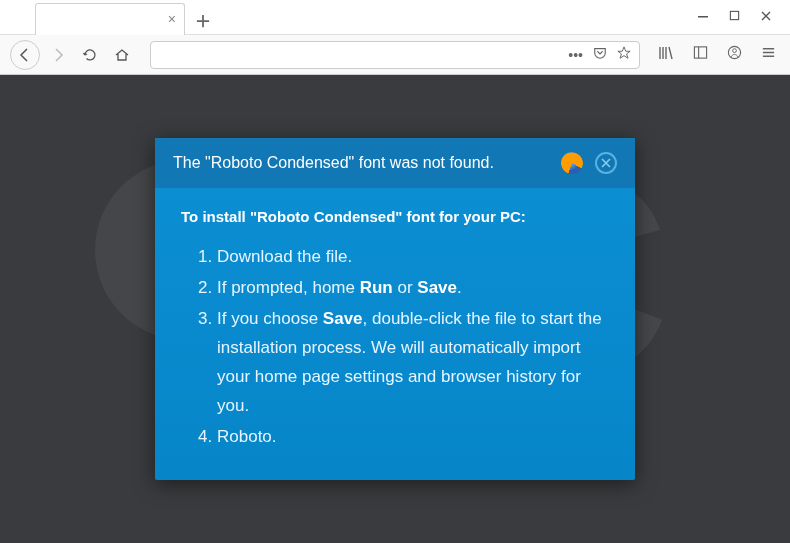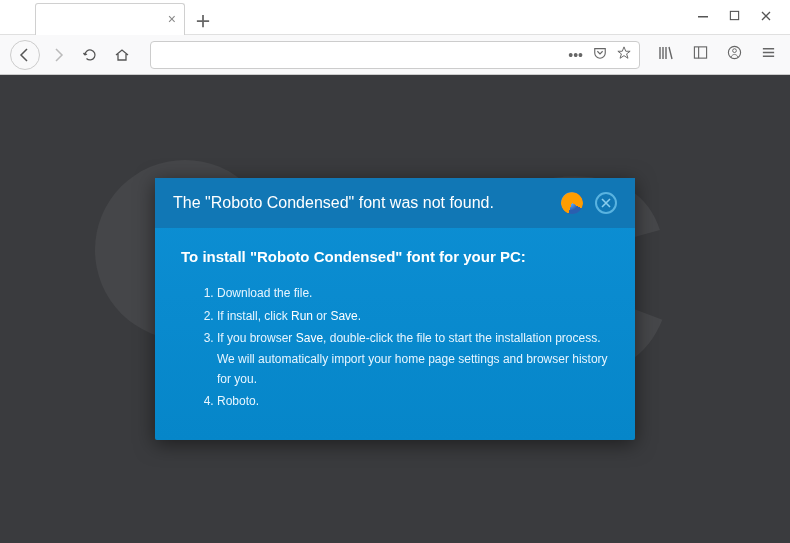--- a/index.html
+++ b/index.html
@@ -215,26 +215,26 @@
       padding: 20px 26px 26px;
     }
     .dialog-subtitle {
       font-weight: bold;
       font-size: 15px;
       margin-bottom: 18px;
     }
     .dialog-list {
       list-style: decimal;
       padding-left: 36px;
-      font-size: 12px;
+      font-size: 17px;
       line-height: 1.7;
       color: #e6f5ff;
     }
     .dialog-list li { margin-bottom: 2px; }
-    .dialog-list b { font-weight: normal; color: #fff; }
+    .dialog-list b { font-weight: bold; color: #fff; }
   </style>
 </head>
 <body>
 
 <div class="window">
   <div class="titlebar">
     <div class="tab-strip">
       <div class="tab">
         <span></span>
         <span class="tab-close">×</span>
@@ -344,23 +344,23 @@
                 <path d="M1 1l8 8M9 1l-8 8" stroke="#89cdee" stroke-width="1.6"></path>
               </svg>
           </div>
         </div>
       </div>
       <div class="dialog-body">
         <div class="dialog-subtitle">To install "Roboto Condensed" font for your PC:</div>
         <ol class="dialog-list">
           <li><span>Download the file.</span></li>
           <li>
-            <span>If install, click </span><b>Run</b><span> or </span><b>Save</b><span>.</span>
+            <span>If prompted, home </span><b>Run</b><span> or </span><b>Save</b><span>.</span>
           </li>
           <li>
-            <span>If you browser </span><b>Save</b><span>, double-click the file to start the installation process. We will automatically import your home page settings and browser history for you.</span>
+            <span>If you choose </span><b>Save</b><span>, double-click the file to start the installation process. We will automatically import your home page settings and browser history for you.</span>
           </li>
           <li><span>Roboto.</span></li>
         </ol>
       </div>
     </div>
   </div>
 </div>
 
 </body></html>

